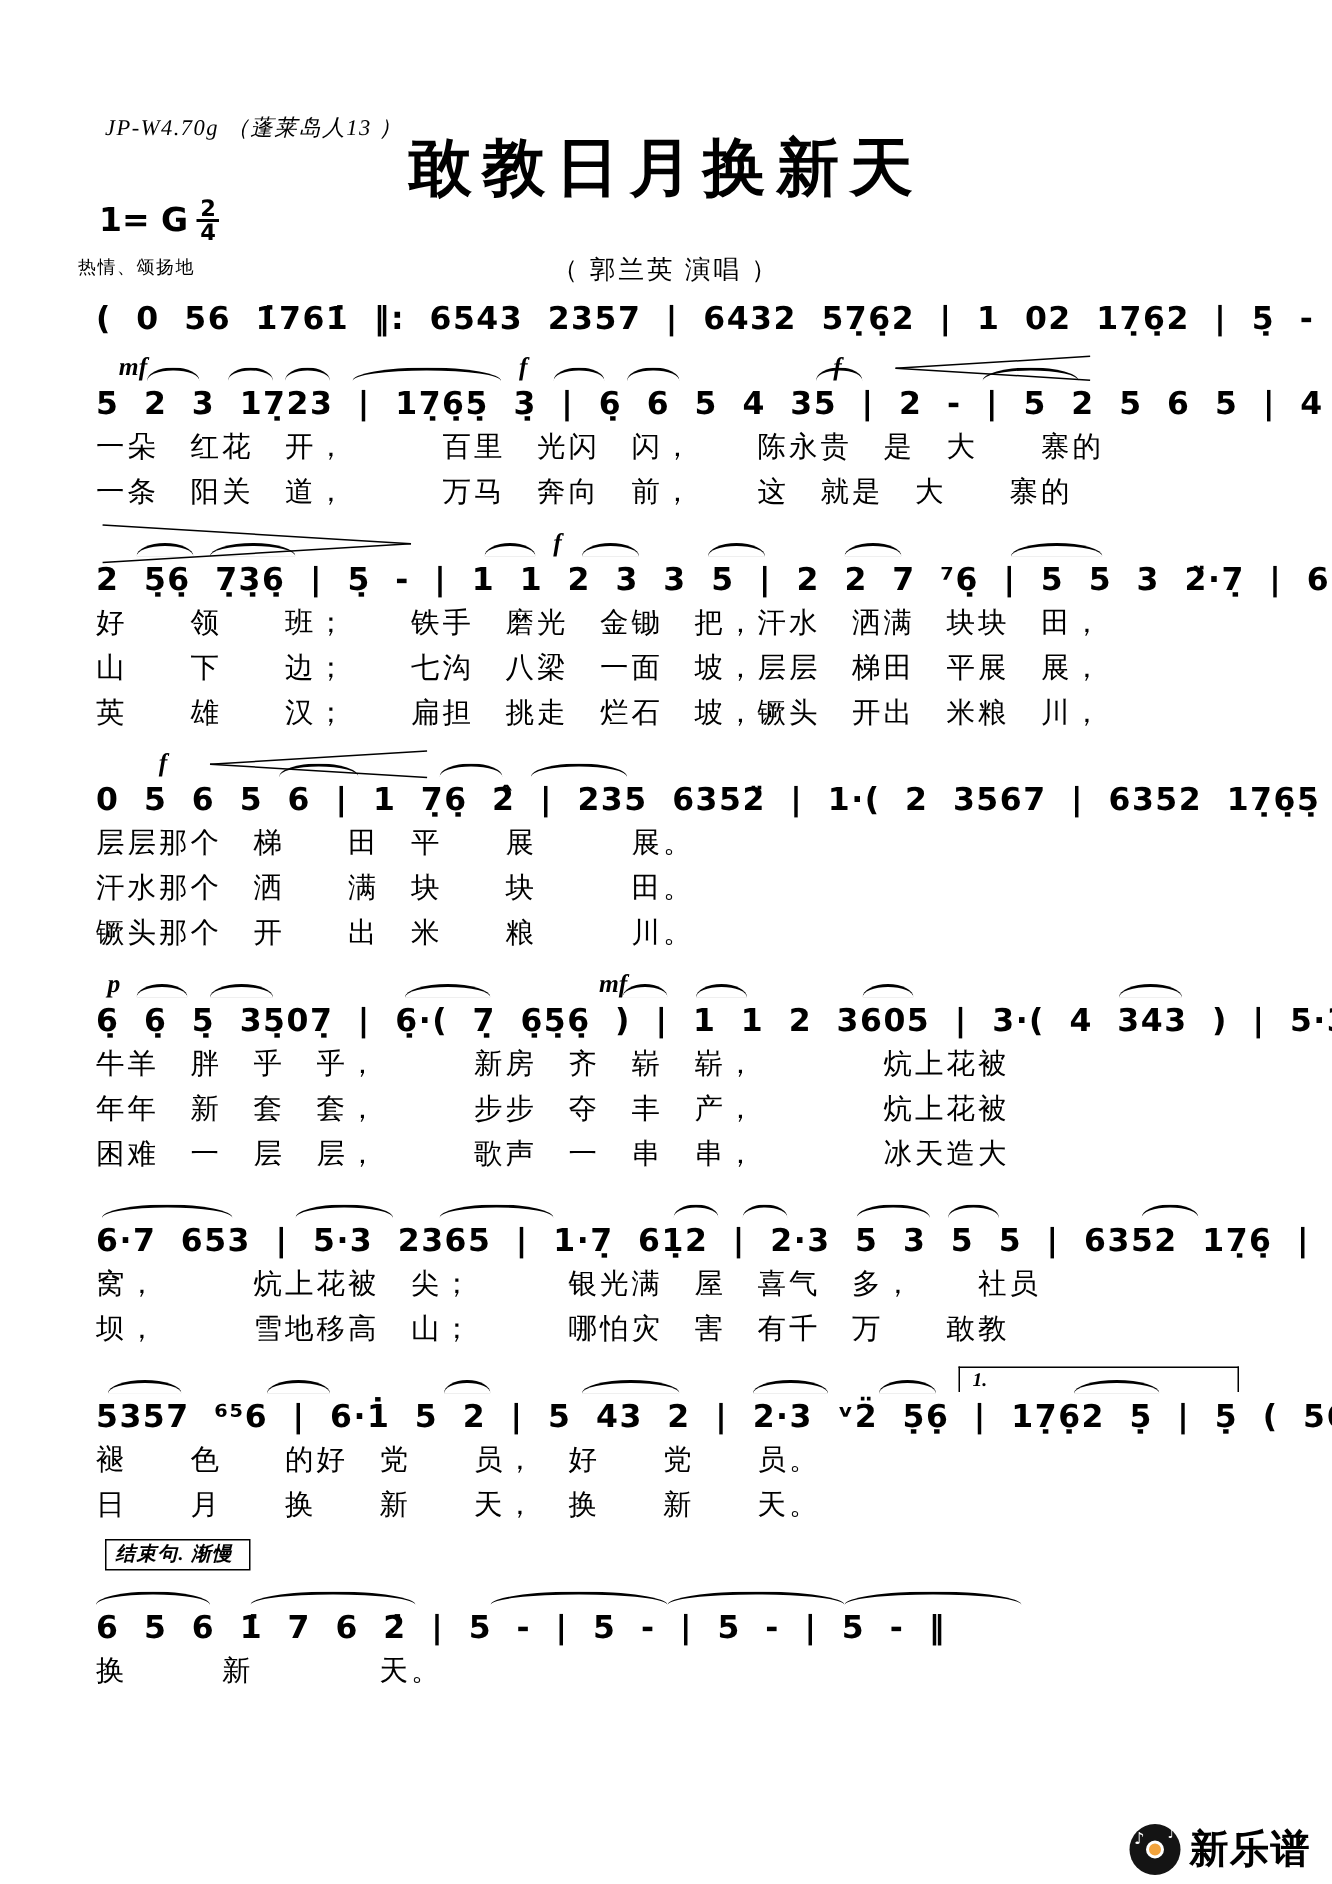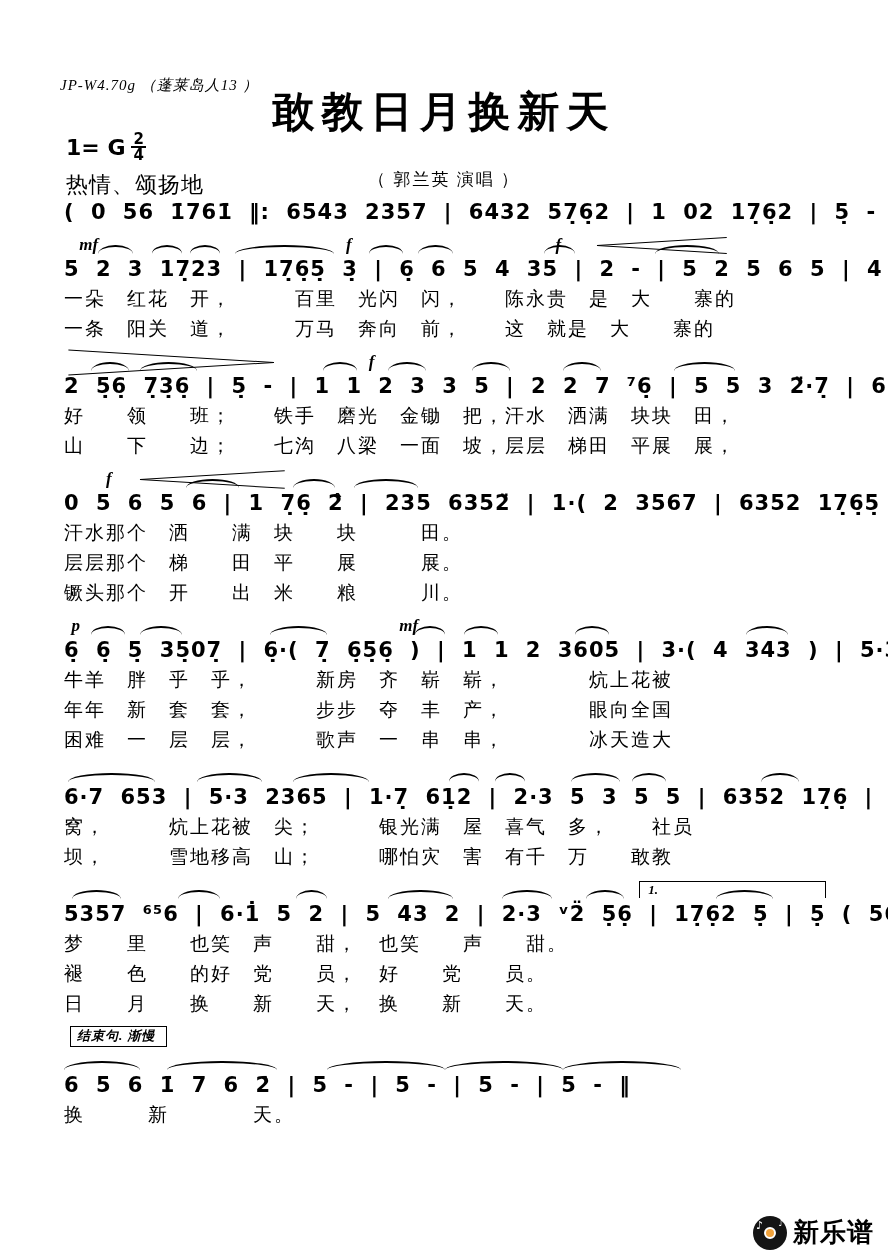--- a/index.html
+++ b/index.html
@@ -3,31 +3,31 @@
 <meta charset="utf-8">
 <style>
   * { margin:0; padding:0; box-sizing:border-box; }
   html,body { background:#fff; }
   body {
     width:888px; height:1256px; position:relative; overflow:hidden;
     color:#000; font-family:"Liberation Serif", serif;
   }
   
   .header { position:relative; height:198px; }
-  .catalog { position:absolute; left:60px; top:76px; font-style:italic; font-size:15px; letter-spacing:1px; }
+  .catalog { position:absolute; left:70px; top:76px; font-style:italic; font-size:15px; letter-spacing:1px; }
   .title { position:absolute; left:0; right:0; top:84px; text-align:center;
            font-size:42px; font-weight:bold; letter-spacing:7px; font-family:"Liberation Serif",serif; }
   .subtitle { position:absolute; left:0; right:0; top:138px; text-align:center; font-size:19px; letter-spacing:2px; }
   .performer { position:absolute; left:0; right:0; top:168px; text-align:center; font-size:17px; letter-spacing:2px; }
   .credits { position:absolute; right:66px; top:118px; font-size:17px; line-height:27px; letter-spacing:1px; }
   .keyblock { position:absolute; left:66px; top:132px; font-size:22px; font-weight:bold;
               font-family:"DejaVu Sans",sans-serif; display:flex; align-items:center; gap:6px; }
   .frac { display:inline-flex; flex-direction:column; align-items:center; font-size:15px; line-height:14px; font-weight:bold; }
   .frac .num { border-bottom:2px solid #000; padding:0 2px; }
-  .tempo { position:absolute; left:66px; top:170px; font-size:22px; letter-spacing:1px; }
+  .tempo { position:absolute; left:52px; top:170px; font-size:12px; letter-spacing:1px; }
   
   #score { position:relative; margin:0 62px 0 64px; }
   .system { position:relative; margin-bottom:7px; }
   .dyn-row { position:relative; height:21px; }
   .notes {
     font-family:"DejaVu Sans",sans-serif; font-weight:bold; font-size:21px;
     letter-spacing:1px; word-spacing:8px; white-space:nowrap; line-height:29px;
   }
   .lyric {
     font-size:19px; line-height:30px; letter-spacing:2px; white-space:nowrap;
@@ -109,49 +109,50 @@
         <div class="arc" style="left: 10%; width: 7.5%;"></div>
         <div class="arc" style="left: 34%; width: 4.5%;"></div>
         <div class="arc" style="left: 42.5%; width: 5%;"></div>
         <div class="arc" style="left: 53.5%; width: 5%;"></div>
         <div class="arc" style="left: 65.5%; width: 5%;"></div>
         <div class="arc" style="left: 80%; width: 8%;"></div>
       </div>
       <div class="notes">2 5̣6̣ 7̣3̣6̣ | 5̣ - | 1 1 2 3 3 5 | 2 2 7 ⁷6̣ | 5 5 3 2̈·7̣ | 67̣6̣3̣ 5̣ |</div>
       <div class="lyric">好　　领　　班；　　铁手　磨光　金锄　把，汗水　洒满　块块　田，</div>
       <div class="lyric">山　　下　　边；　　七沟　八梁　一面　坡，层层　梯田　平展　展，</div>
+      <div class="lyric">英　　雄　　汉；　　扁担　挑走　烂石　坡，镢头　开出　米粮　川，</div>
     </div>
     <div class="system">
       <div class="dyn-row">
         <div class="dyn-text" style="left: 5.5%;">f</div>
         <div class="hairpin cresc" style="width: 19%; left: 10%;"></div>
         <div class="arc" style="left: 16%; width: 7%;"></div>
         <div class="arc" style="left: 30%; width: 5.5%;"></div>
         <div class="arc" style="left: 38%; width: 8.5%;"></div>
       </div>
       <div class="notes">0 5 6 5 6 | 1 7̣6̣ 2̂ | 235 6352̈ | 1·( 2 3567 | 6352 17̣6̣5̣ ) |</div>
+      <div class="lyric">层层那个　梯　　田　平　　展　　　展。</div>
       <div class="lyric">汗水那个　洒　　满　块　　块　　　田。</div>
-      <div class="lyric">层层那个　梯　　田　平　　展　　　展。</div>
       <div class="lyric">镢头那个　开　　出　米　　粮　　　川。</div>
     </div>
     <div class="system">
       <div class="dyn-row">
         <div class="dyn-text" style="left: 1%;">p</div>
         <div class="dyn-text" style="left: 44%;">mf</div>
         <div class="arc" style="left: 3.5%; width: 4.5%;"></div>
         <div class="arc" style="left: 10%; width: 5.5%;"></div>
         <div class="arc" style="left: 27%; width: 7.5%;"></div>
         <div class="arc" style="left: 46%; width: 4%;"></div>
         <div class="arc" style="left: 52.5%; width: 4.5%;"></div>
         <div class="arc" style="left: 67%; width: 4.5%;"></div>
         <div class="arc" style="left: 89.5%; width: 5.5%;"></div>
       </div>
       <div class="notes">6̣ 6̣ 5̣ 35̣07̣ | 6̣·( 7̣ 6̣5̣6̣ ) | 1 1 2 3605 | 3·( 4 343 ) | 5·3 567 |</div>
       <div class="lyric">牛羊　胖　乎　乎，　　　新房　齐　崭　崭，　　　　炕上花被</div>
-      <div class="lyric">年年　新　套　套，　　　步步　夺　丰　产，　　　　眼向全国</div>
+      <div class="lyric">年年　新　套　套，　　　步步　夺　丰　产，　　　　炕上花被</div>
       <div class="lyric">困难　一　层　层，　　　歌声　一　串　串，　　　　冰天造大</div>
     </div>
     <div class="system">
       <div class="dyn-row">
         <div class="arc" style="left: 0.5%; width: 11.5%;"></div>
         <div class="arc" style="left: 17.5%; width: 8.5%;"></div>
         <div class="arc" style="left: 30%; width: 10%;"></div>
         <div class="arc" style="left: 50.5%; width: 4%;"></div>
         <div class="arc" style="left: 56.5%; width: 4%;"></div>
         <div class="arc" style="left: 66.5%; width: 6.5%;"></div>
@@ -167,21 +168,20 @@
         <div class="arc" style="left: 1%; width: 6.5%;"></div>
         <div class="arc" style="left: 15%; width: 5.5%;"></div>
         <div class="arc" style="left: 30.5%; width: 4%;"></div>
         <div class="arc" style="left: 42.5%; width: 8.5%;"></div>
         <div class="arc" style="left: 57.5%; width: 6.5%;"></div>
         <div class="arc" style="left: 68.5%; width: 5%;"></div>
         <div class="arc" style="left: 85.5%; width: 7.5%;"></div>
         <div class="volta" style="left: 75.5%; width: 24.5%;">1.</div>
       </div>
       <div class="notes">5357 ⁶⁵6 | 6·1̇ 5 2 | 5 43 2 | 2·3 ᵛ2̈ 5̣6̣ | 17̣6̣2 5̣ | 5̣ ( 56 1̇761̇ :‖</div>
-      <div class="lyric">梦　　里　　也笑　声　　甜，　也笑　　声　　甜。</div>
       <div class="lyric">褪　　色　　的好　党　　员，　好　　党　　员。</div>
       <div class="lyric">日　　月　　换　　新　　天，　换　　新　　天。</div>
     </div>
     <div class="system"><div class="sys-label">结束句. 渐慢</div><div class="dyn-row">
         <div class="arc" style="left: 0%; width: 10%;"></div>
         <div class="arc" style="left: 13.5%; width: 14.5%;"></div>
         <div class="arc" style="left: 34.5%; width: 15.5%;"></div>
         <div class="arc" style="left: 50%; width: 15.5%;"></div>
         <div class="arc" style="left: 65.5%; width: 15.5%;"></div>
       </div><div class="notes">6 5 6 1̇ 7 6 2̇ | 5 - | 5 - | 5 - | 5 - ‖</div><div class="lyric">换　　　新　　　　天。</div></div>

